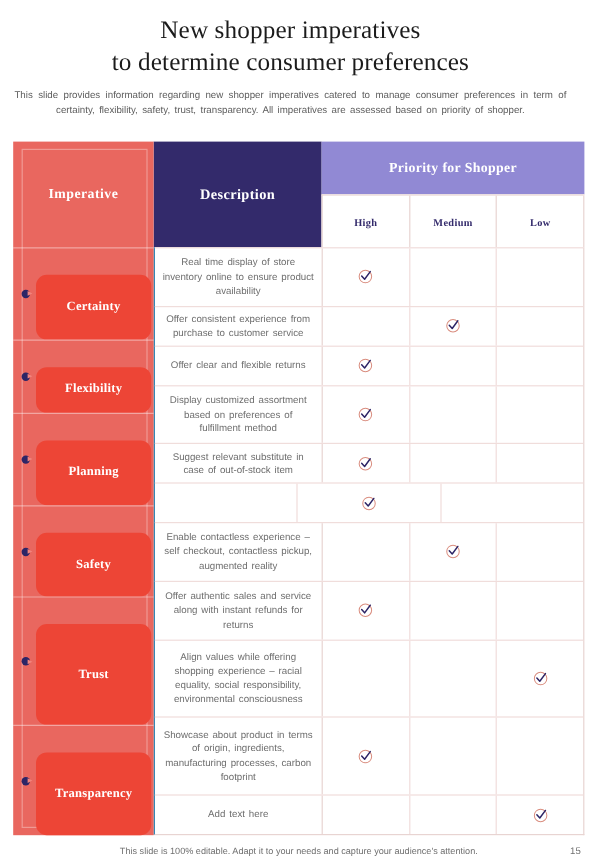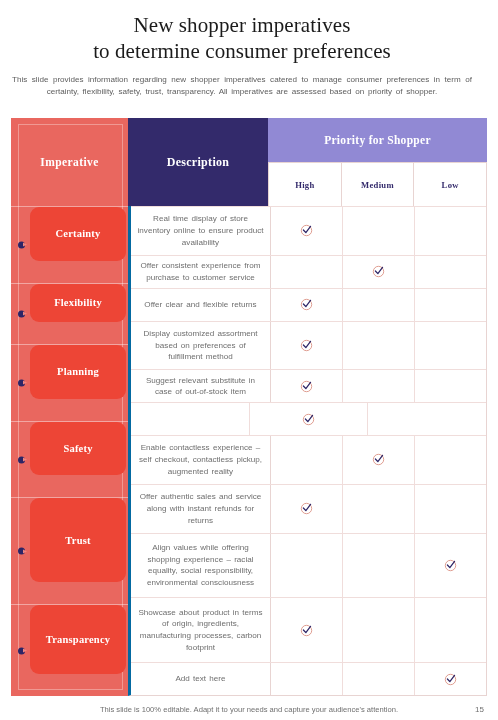--- a/index.html
+++ b/index.html
@@ -88,21 +88,21 @@
     color: #ffffff;
     font-weight: 700;
     letter-spacing: 0.4px;
     position: relative;
     z-index: 2;
   }
 
   .imp-cell {
     position: relative;
     display: flex;
-    align-items: flex-start;
+    align-items: flex-end;
     padding-left: 7px;
     border-top: 1px solid rgba(255,255,255,0.42);
   }
   .imp-pill {
     position: relative;
     margin-left: 12px;
     width: 96px;
     background: #ED4536;
     border-radius: 9px;
     display: flex;
@@ -202,21 +202,21 @@
     font-size: 8.6px;
     color: #332A6B;
     letter-spacing: 0.3px;
     border-right: 1px solid #E8D4D2;
   }
 
   .body-rows {
     flex: 1 1 auto;
     display: flex;
     flex-direction: column;
-    border-left: 3px solid #0369a1;
+    border-left: 1px solid #0369a1;
     border-bottom: 1px solid #E8D4D2;
     border-right: 1px solid #E8D4D2;
   }
   .data-row {
     display: flex;
     border-top: 1px solid #F0DDDB;
     min-height: 0;
   }
   .desc-cell {
     width: 140px;

